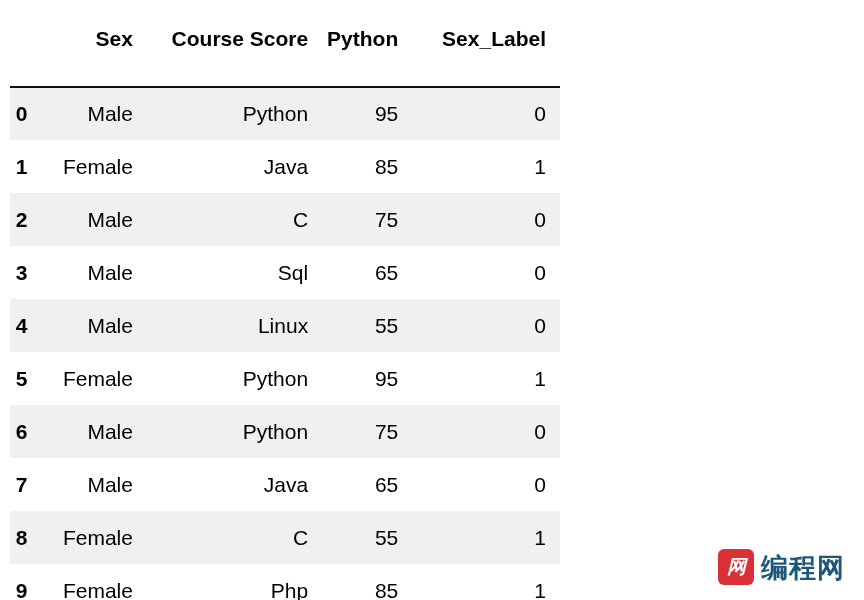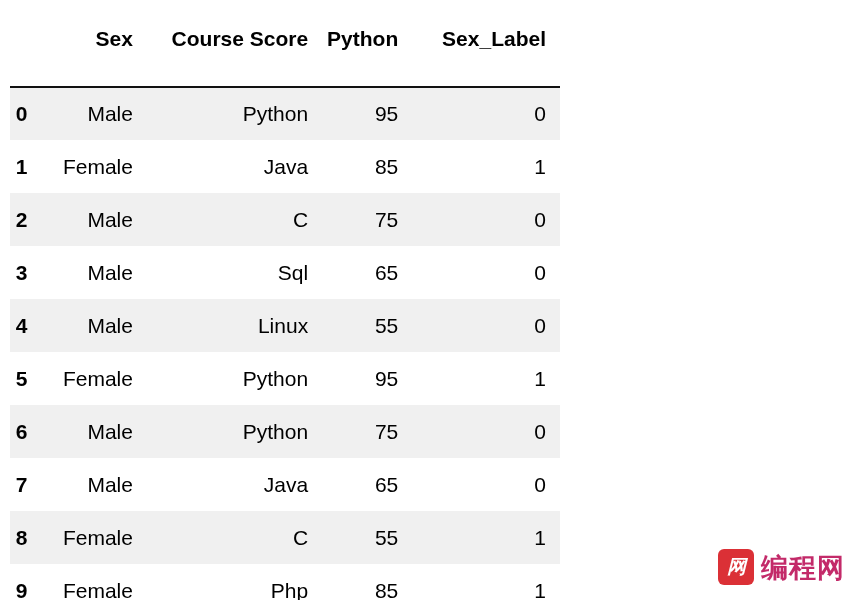--- a/index.html
+++ b/index.html
@@ -93,21 +93,21 @@
     color: #ffffff;
     font-weight: bold;
     font-style: italic;
     font-size: 19px;
     letter-spacing: -1px;
     font-family: "Liberation Serif", serif;
   }
   #watermark .wm-text {
     font-size: 27px;
     font-weight: bold;
-    color: #be185d;
+    color: #0c4a6e;
     letter-spacing: 1px;
     line-height: 1;
     font-family: "DejaVu Sans", sans-serif;
   }
   #watermark .wm-sub {
     position: absolute;
     left: 46px;
     top: 30px;
     font-size: 9px;
     color: #6f6f6f;

